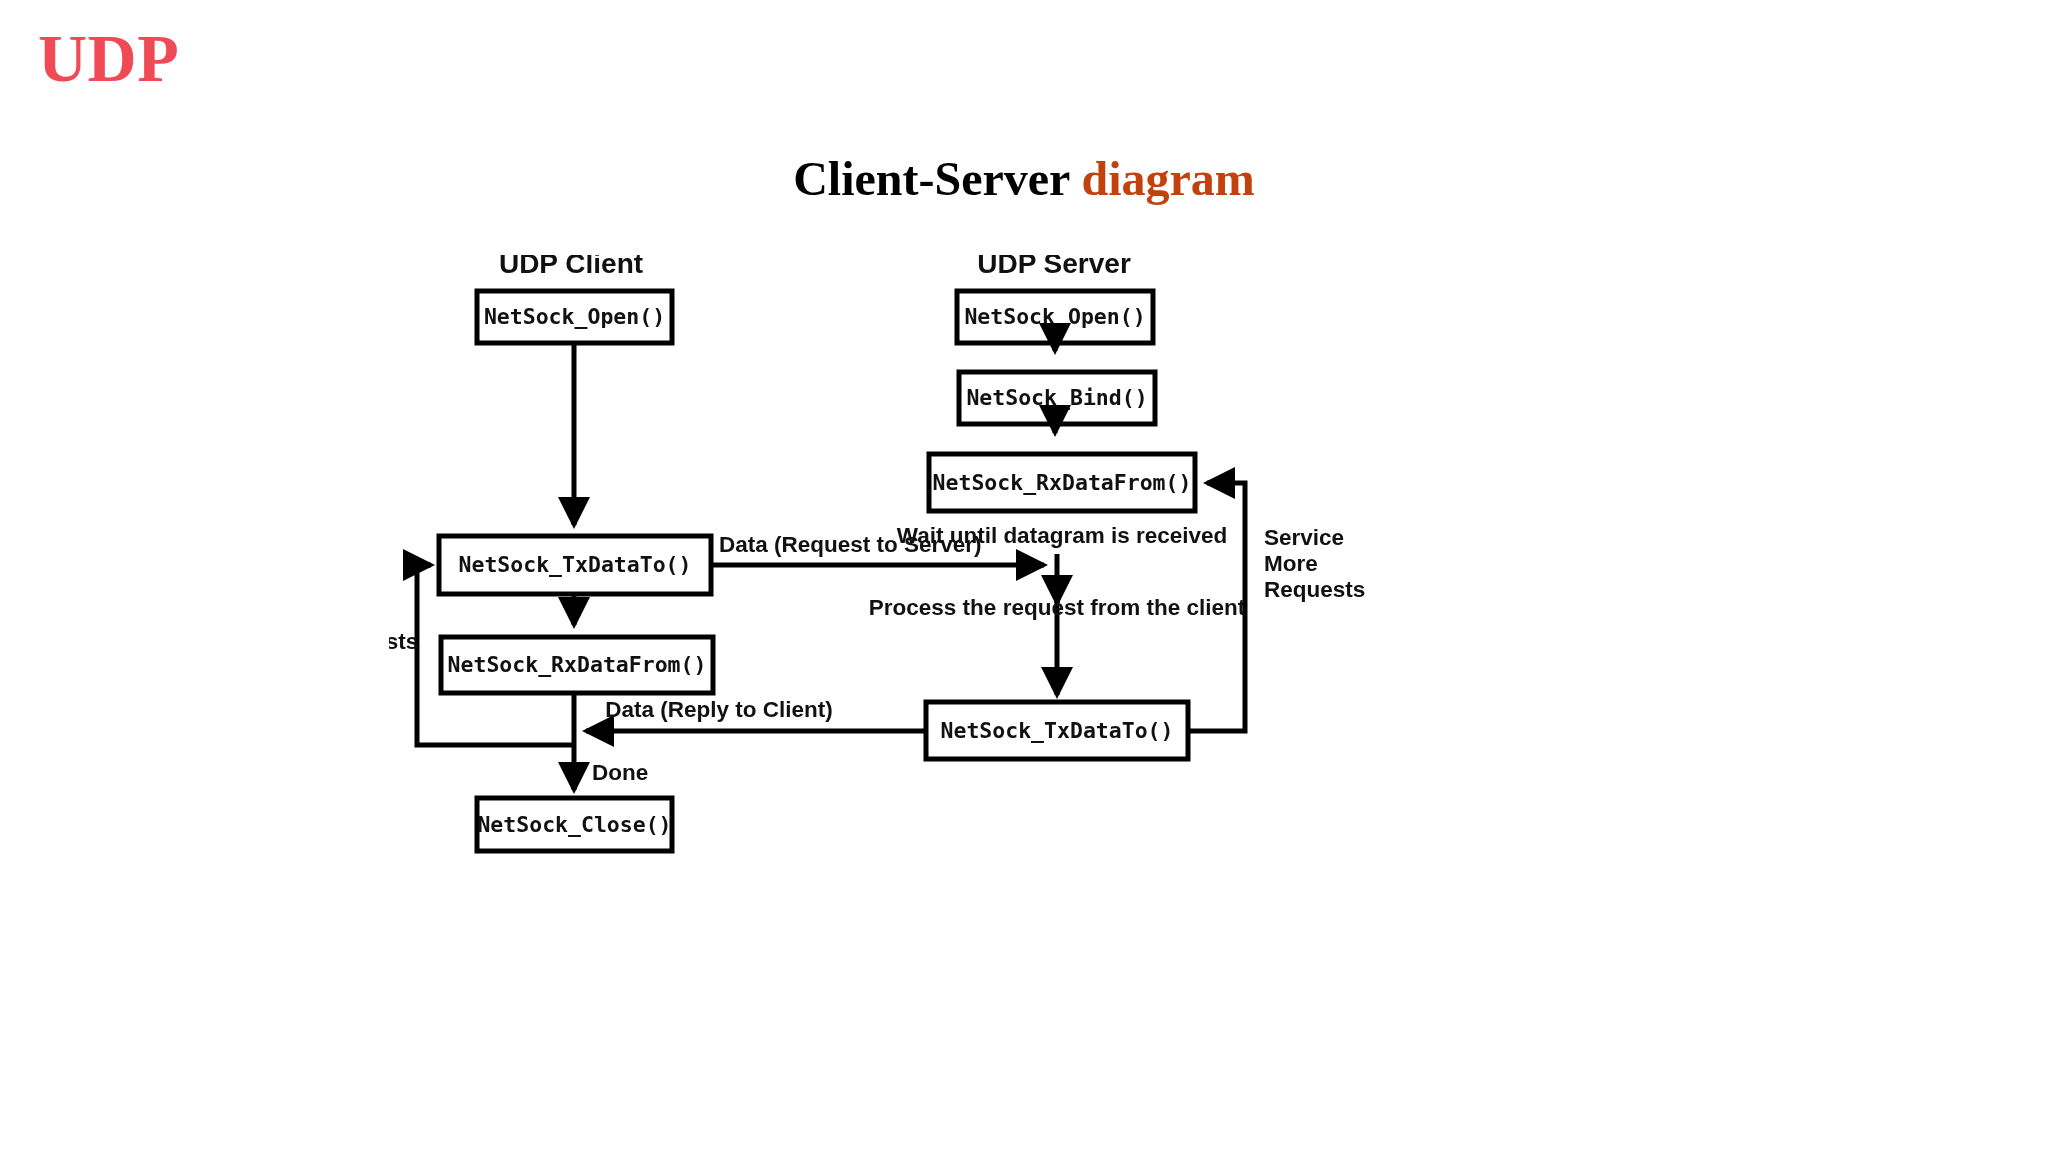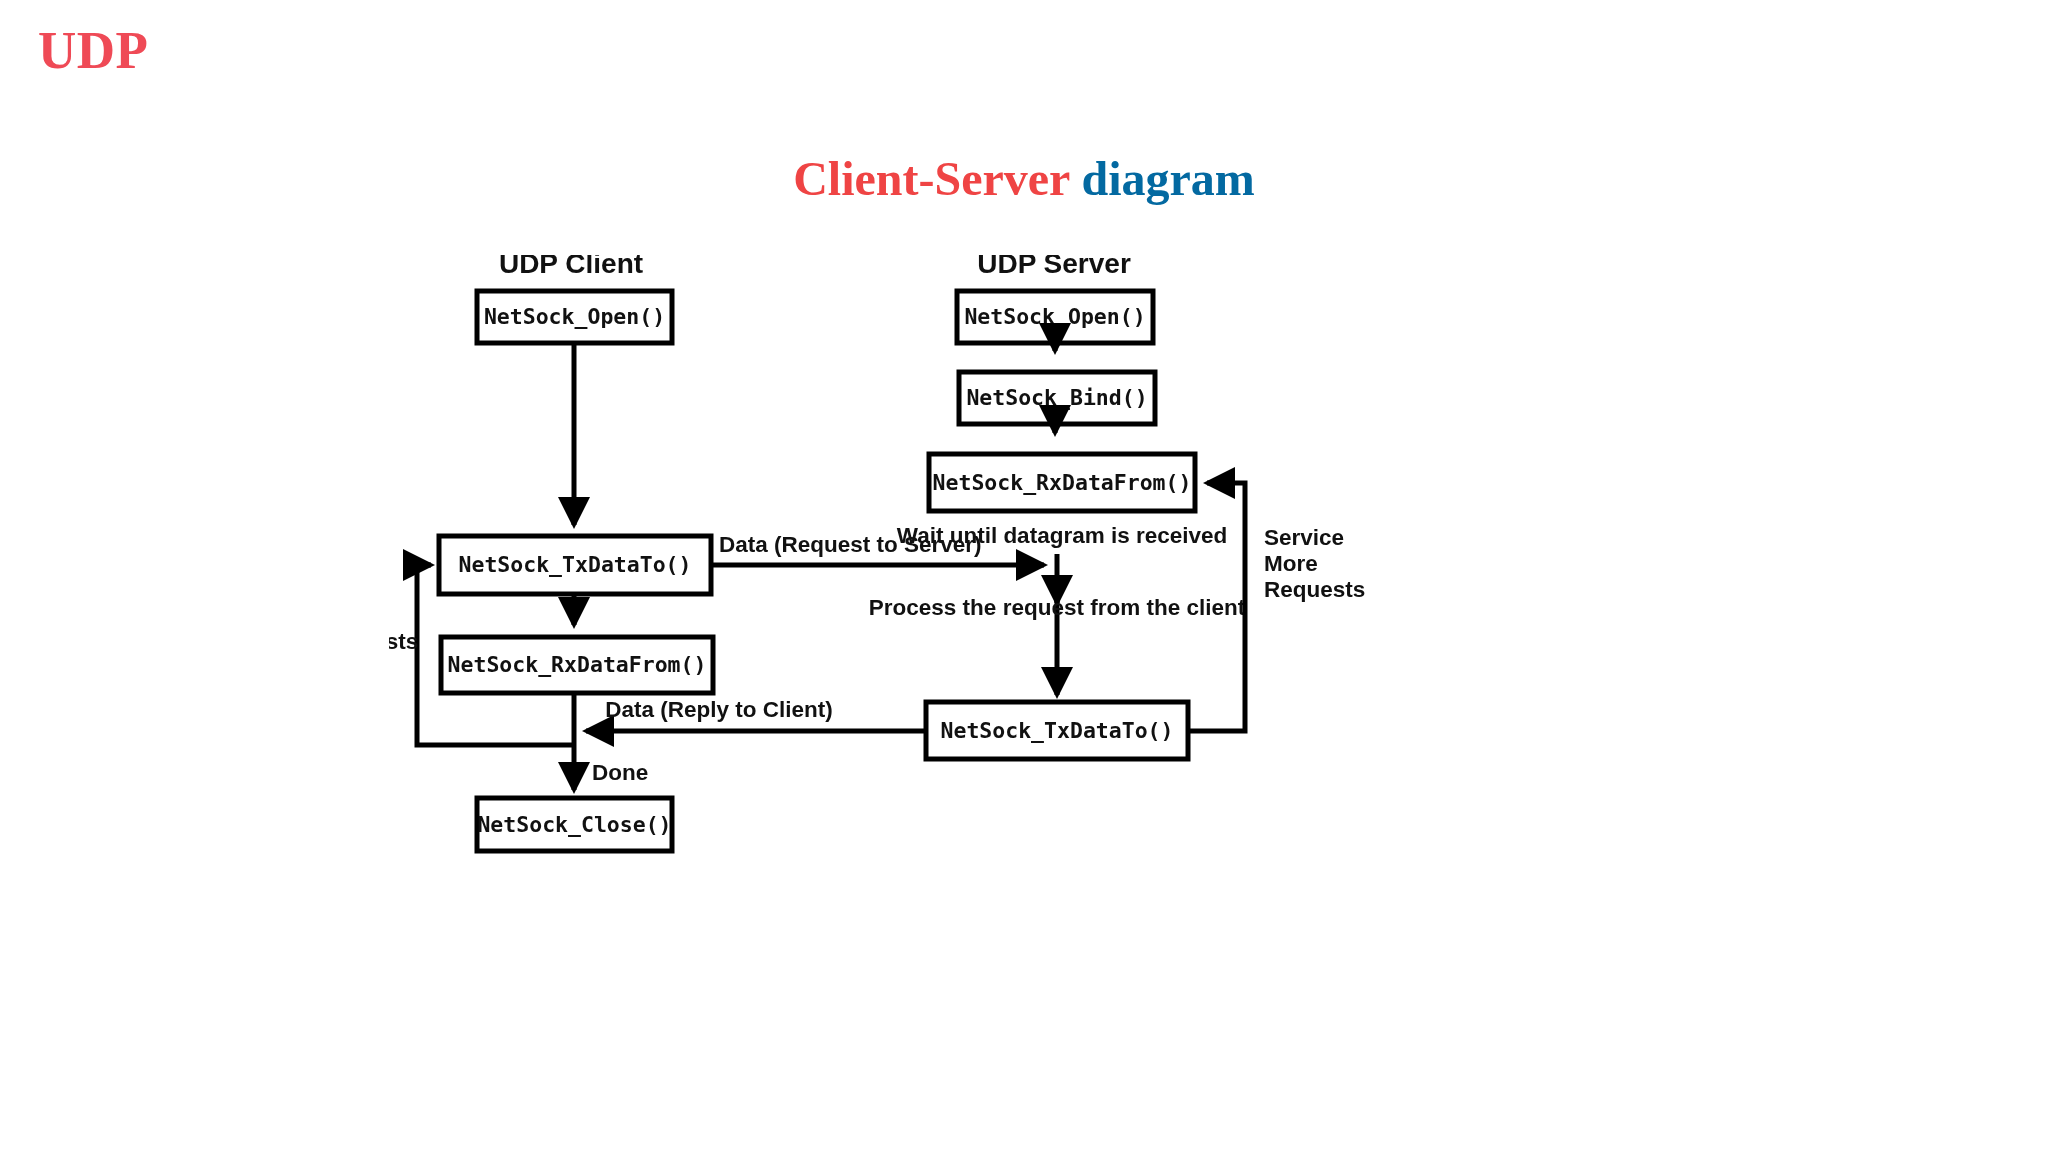--- a/index.html
+++ b/index.html
@@ -15,42 +15,42 @@
     font-family: "Liberation Sans", sans-serif;
   }
 
   
   #slide-title {
     position: absolute;
     left: 38px;
     top: 24px;
     font-family: "Liberation Serif", serif;
     font-weight: bold;
-    font-size: 53px;
+    font-size: 68px;
     line-height: 1.0;
     letter-spacing: 0.5px;
     color: #ef4a56;
     white-space: nowrap;
   }
 
   #diagram-title {
     position: absolute;
     left: 0;
     top: 155px;
     width: 2048px;
     text-align: center;
     font-family: "Liberation Serif", serif;
     font-weight: bold;
     font-size: 48px;
     line-height: 1.0;
     color: #23282d;
     white-space: nowrap;
   }
-  #diagram-title .accent { color: #ef4444; }
-  #diagram-title .plain  { color: #0369a1; }
+  #diagram-title .accent { color: #000000; }
+  #diagram-title .plain  { color: #c2410c; }
 
   
   #flow-canvas {
     position: absolute;
     left: 389px;
     top: 255px;
     width: 1340px;
     height: 650px;
   }
   #flow-canvas svg { display: block; }

